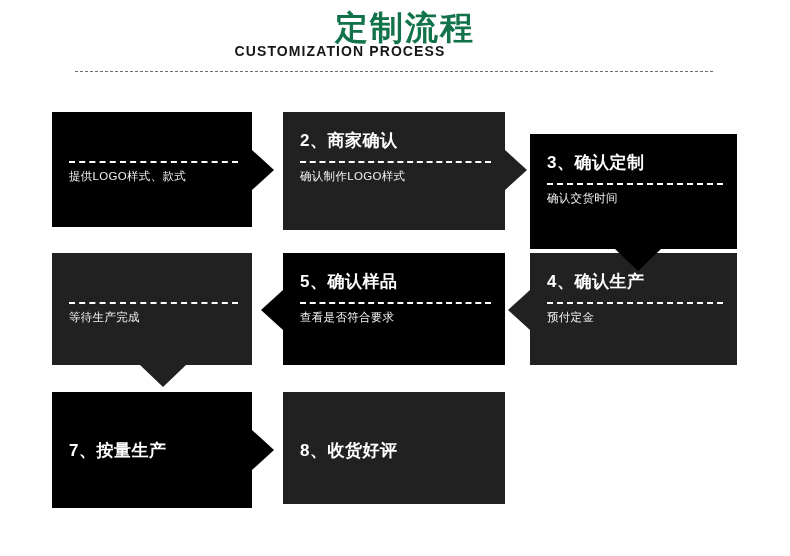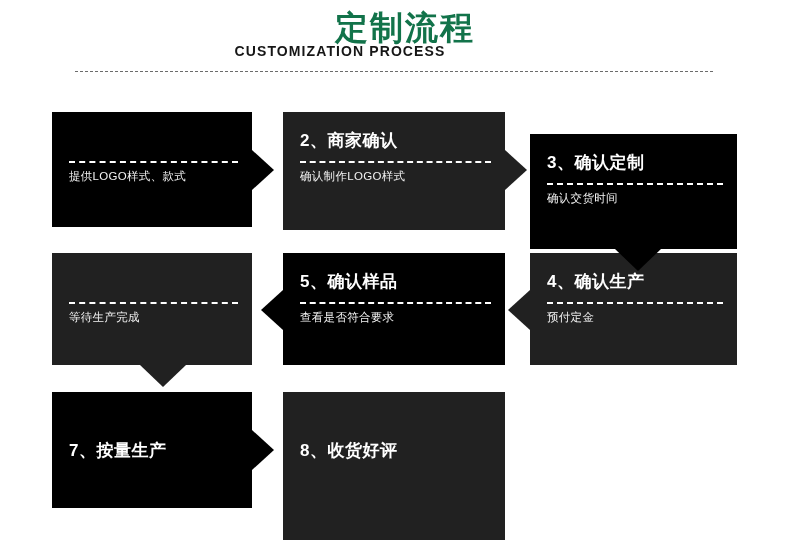--- a/index.html
+++ b/index.html
@@ -192,18 +192,18 @@
     <div class="step-desc">预付定金</div>
     <div class="arrow left gray" style="left:-22px; top:37px;"></div>
   </div>
 
   <div class="step black centered" style="left:52px; top:392px; width:200px; height:116px;">
     <div class="body"></div>
     <div class="step-title">7、按量生产</div>
     <div class="arrow right" style="left:200px; top:38px;"></div>
   </div>
 
-  <div class="step gray centered" style="left:283px; top:392px; width:222px; height:148px;">
+  <div class="step gray centered" style="left:283px; top:392px; width:222px; height:112px;">
     <div class="body"></div>
     <div class="step-title">8、收货好评</div>
   </div>
 
 </div>
 
 </body></html>

